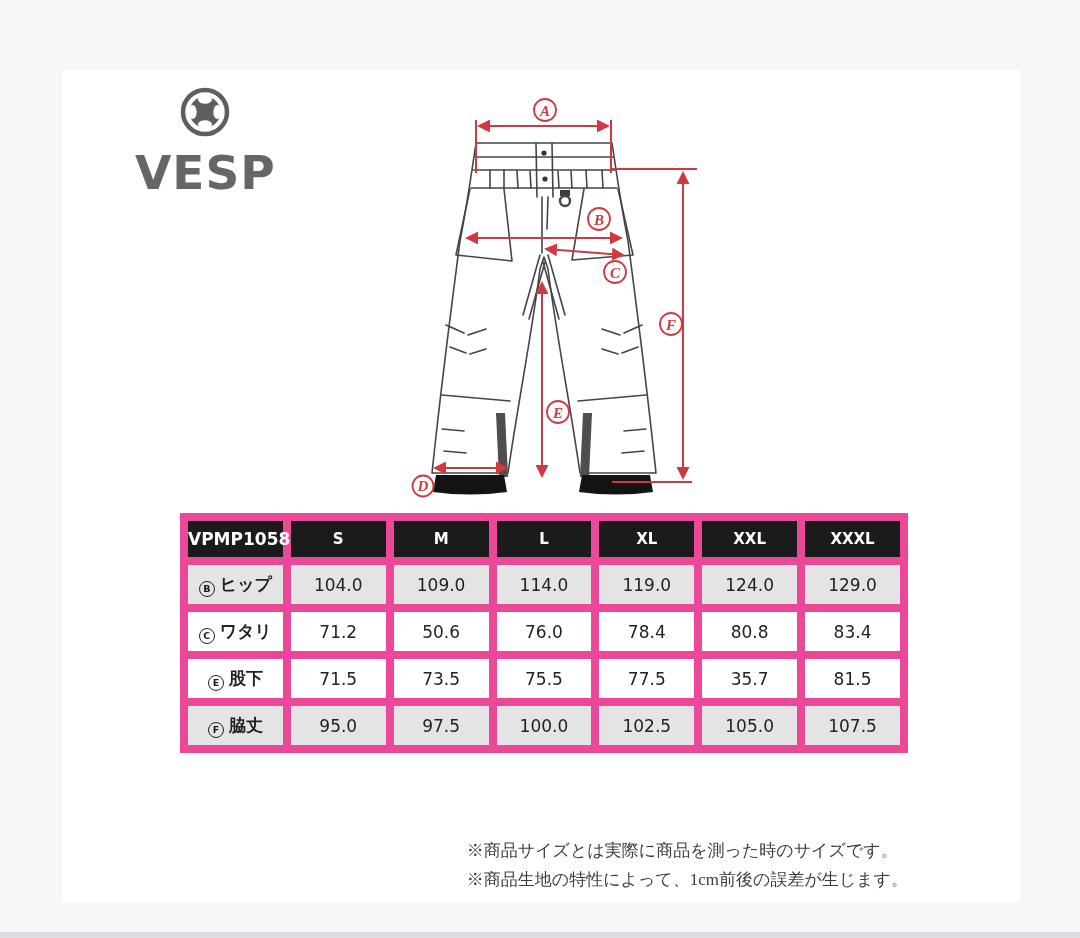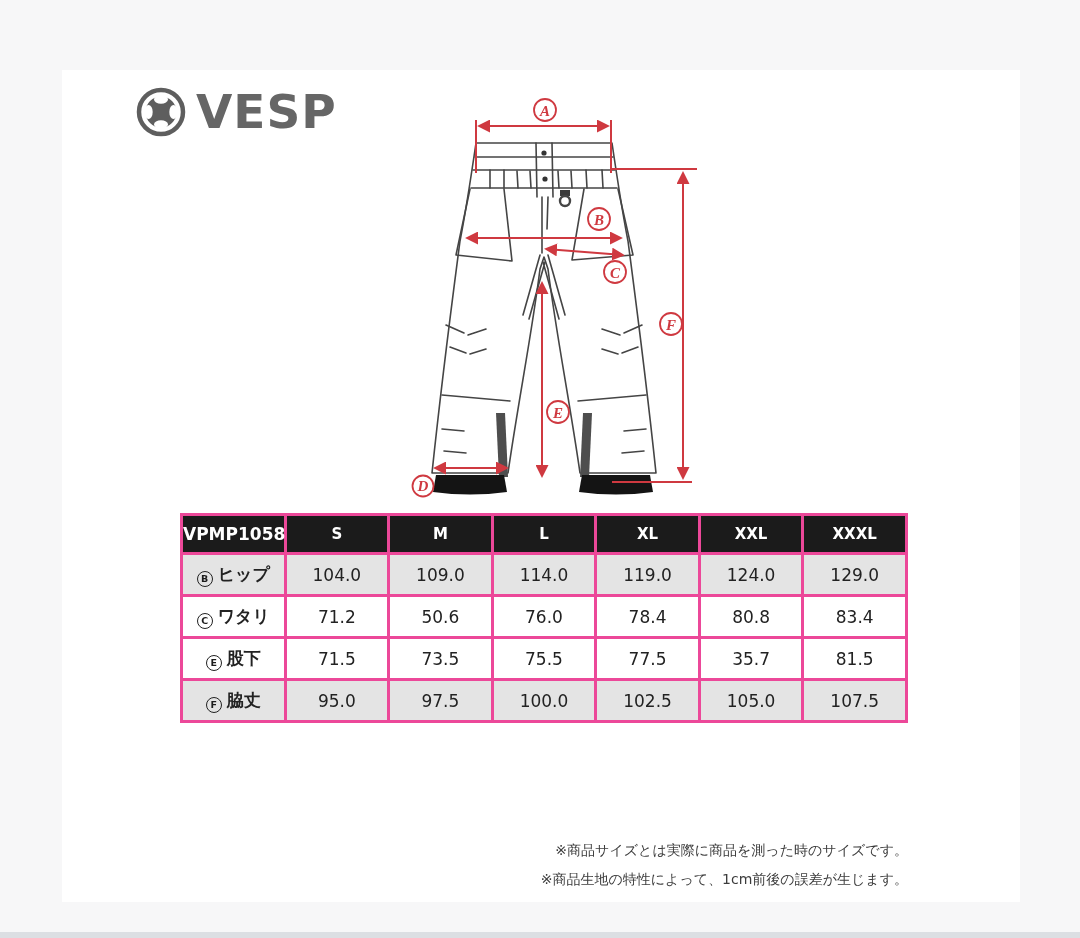--- a/index.html
+++ b/index.html
@@ -5,59 +5,59 @@
   html,body{margin:0;padding:0;background:#eee;}
   .screen{
     position:relative;width:1080px;height:938px;overflow:hidden;
     background:#f7f7f8;
     font-family:"DejaVu Sans","Liberation Sans",sans-serif;
   }
   .panel{position:absolute;left:62px;top:70px;width:958px;height:832px;background:#ffffff;}
   .bottom-bar{position:absolute;left:0;bottom:0;width:1080px;height:6px;background:#dcdfe3;}
 
   
-  .logo{position:absolute;left:135px;top:86px;display:flex;align-items:center;gap:9px;}
+  .logo{position:absolute;left:135px;top:86px;display:flex;align-items:center;gap:9px;flex-direction:column;}
   .logo-text{
     font-size:47px;font-weight:800;color:#666;letter-spacing:1px;line-height:52px;
     font-family:"DejaVu Sans","Liberation Sans",sans-serif;
   }
 
   
   .diagram{position:absolute;left:390px;top:95px;}
   .mlabel{
     font-family:"Liberation Serif","DejaVu Serif",serif;
     font-style:italic;font-weight:bold;font-size:15px;
   }
 
   
   table.size{
     position:absolute;left:180px;top:513px;width:728px;
     border-collapse:collapse;table-layout:fixed;
   }
   table.size th,table.size td{
-    border:3px solid #ec4899;text-align:center;vertical-align:middle;padding:0;
+    border:8px solid #ec4899;text-align:center;vertical-align:middle;padding:0;
   }
   table.size thead th{
     background:#1b1b1b;color:#fff;font-size:15px;font-weight:bold;height:36px;
   }
   table.size thead th.model{font-size:17px;}
   table.size tbody td{height:39px;font-size:17px;color:#222;background:#fff;}
   table.size tbody tr.alt td{background:#e4e4e4;margin-left:25px;}
   td.rowlabel{font-size:15px;font-weight:bold;color:#1c1c1c;}
   .circ{
     display:inline-block;box-sizing:border-box;width:16px;height:16px;
     border:1.5px solid #222;border-radius:50%;
     font-size:9.5px;line-height:13px;font-weight:bold;text-align:center;
     margin-right:5px;vertical-align:-2px;color:#1c1c1c;background:transparent;
   }
 
   
   .notes{
-    position:absolute;right:172px;top:836px;text-align:right;
-    font-size:14px;line-height:29px;color:#3c3c3c;white-space:nowrap;
+    position:absolute;right:172px;top:836px;
+    font-size:17px;line-height:29px;color:#3c3c3c;white-space:nowrap;font-family:Liberation Serif, serif;
   }
 </style>
 </head>
 <body>
 
 <div class="screen">
   <div class="panel"></div>
 
   <div class="logo">
     <svg width="52" height="52" viewBox="0 0 52 52">

